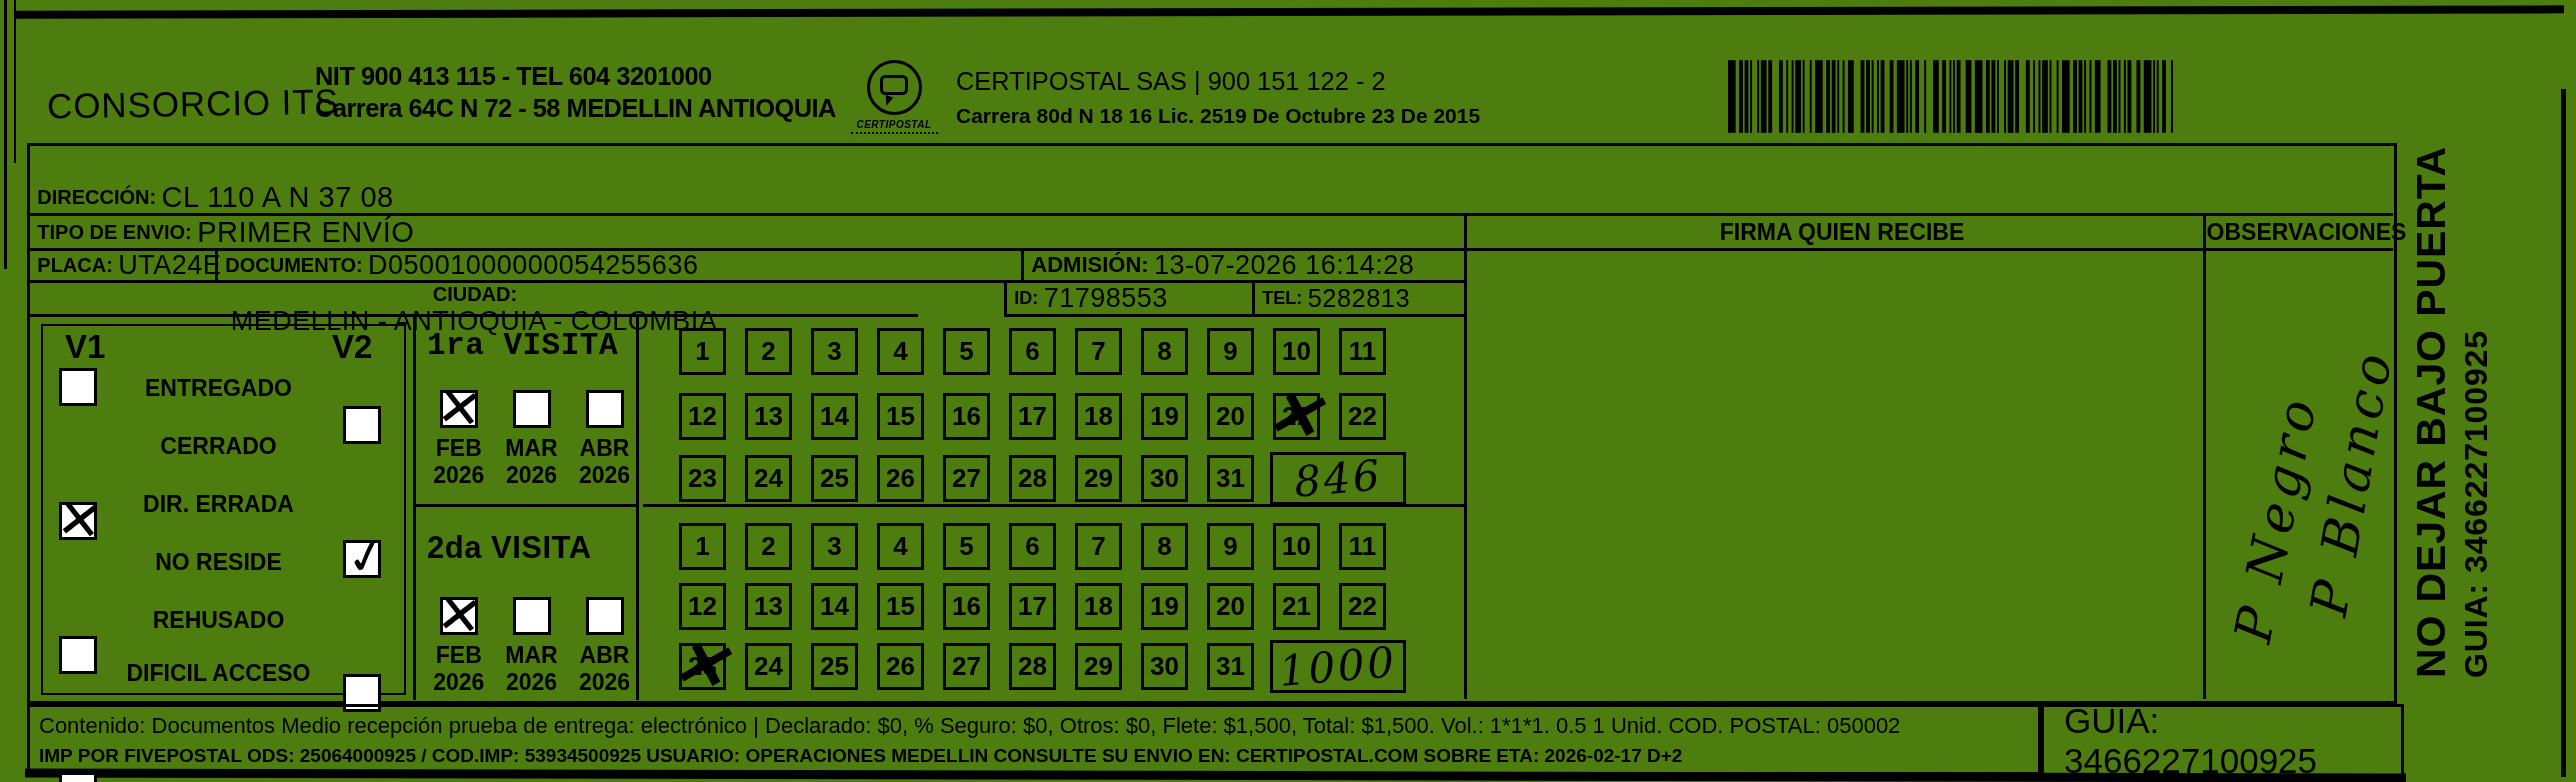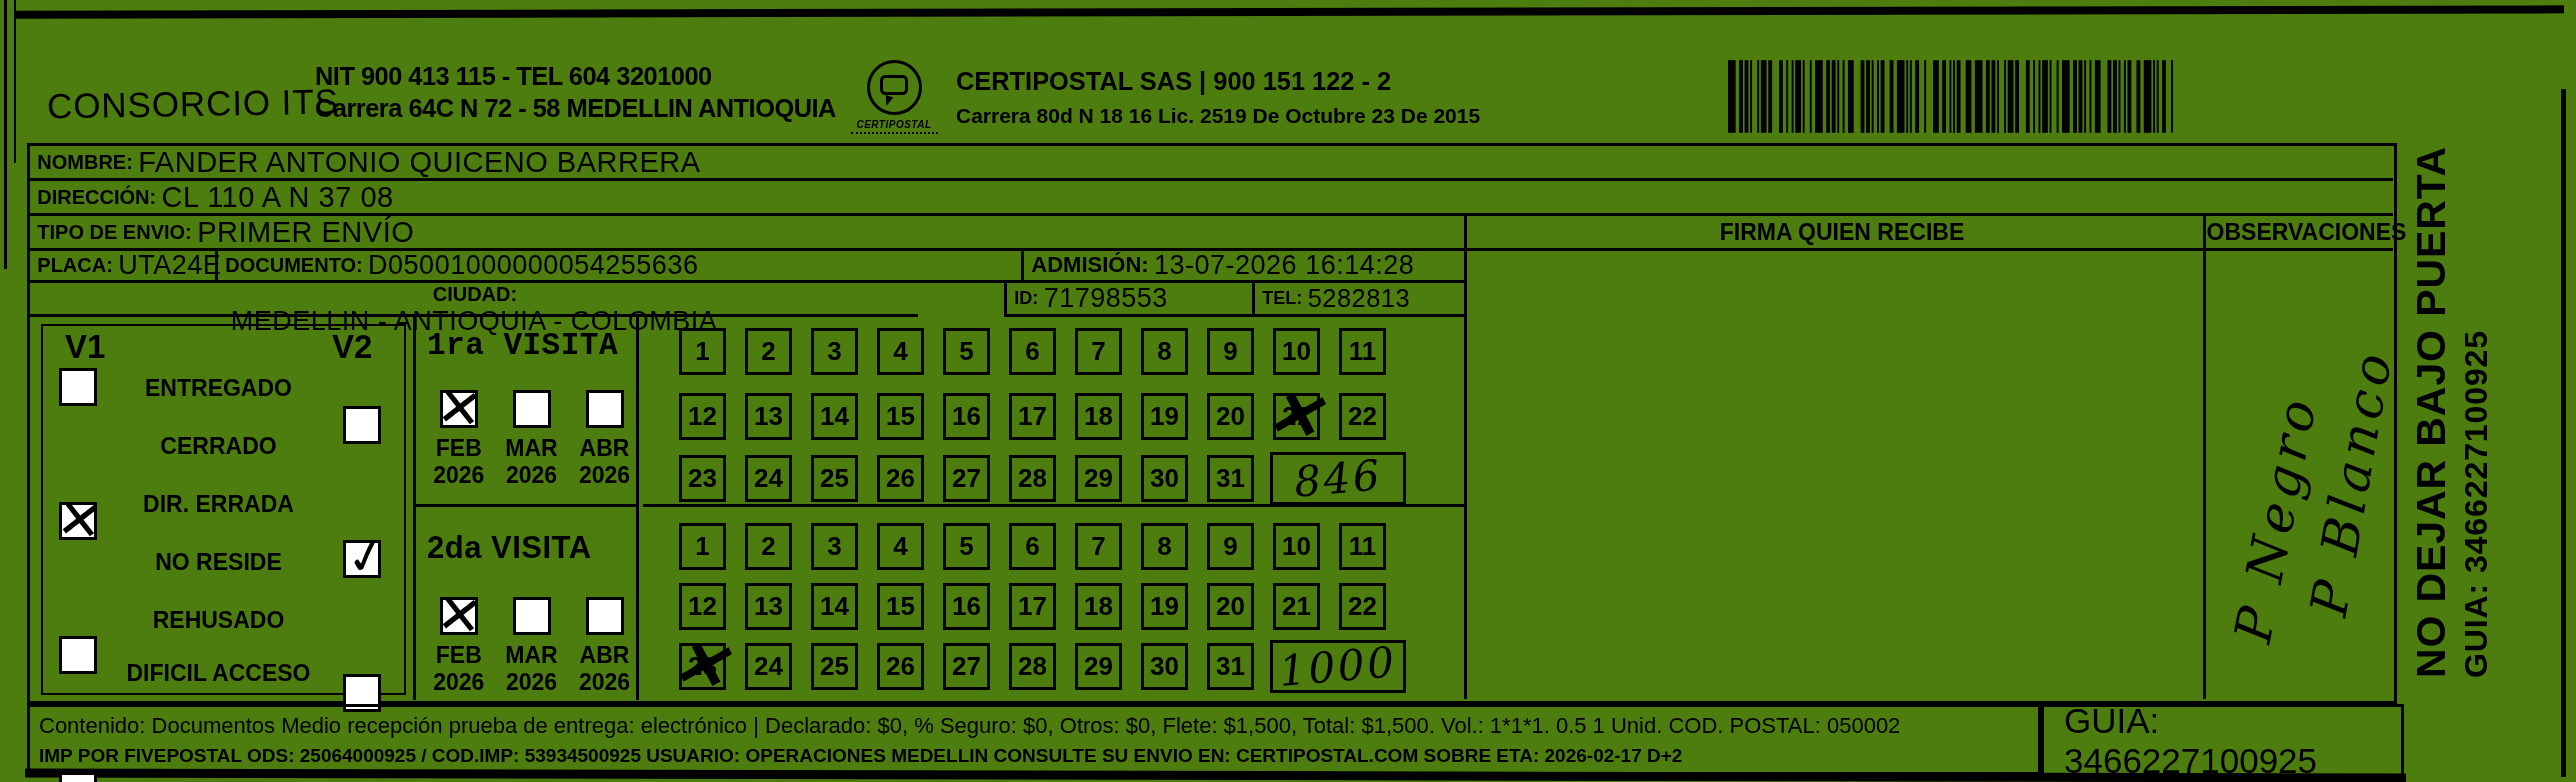--- a/index.html
+++ b/index.html
@@ -10,21 +10,21 @@
   .scan{background:#000;}
   
   .consorcio{font-size:35px;letter-spacing:0.9px;transform:rotate(-1deg);}
   .hdr-info{font-size:25.4px;font-weight:bold;line-height:32px;letter-spacing:-0.5px;}
   .logo-wrap{width:118px;text-align:center;}
   .logo-circle{width:49px;height:49px;border:3.6px solid #000;border-radius:50%;margin:0 auto;position:relative;}
   .logo-bubble{position:absolute;left:10px;top:11.8px;width:22px;height:14.5px;border:3.6px solid #000;border-radius:5.4px;}
   .logo-tail{position:absolute;left:14.5px;top:33px;width:0;height:0;border-left:4.5px solid transparent;border-right:4.5px solid transparent;border-top:10px solid #000;transform:rotate(18deg);}
   .logo-name{font-size:10px;font-weight:bold;letter-spacing:0.5px;margin-top:3.6px;font-style:italic;}
   .logo-dashes{width:87px;border-top:2.7px dotted #000;margin:2.7px auto 0;}
-  .cert1{font-size:25.4px;font-weight:bold;}
+  .cert1{font-size:25.4px;font-weight:normal;}
   .cert2{font-size:21px;font-weight:bold;}
   
   .tbl{left:27px;top:143px;width:2370px;height:561px;border:3.6px solid #000;box-sizing:border-box;}
   .cell{position:absolute;box-sizing:border-box;overflow:visible;white-space:nowrap;}
   .bb{border-bottom:3.6px solid #000;}
   .bl{border-left:3.6px solid #000;}
   .br{border-right:3.6px solid #000;}
   .lbl{font-weight:bold;font-size:20px;margin:0 5.4px 0 7.3px;vertical-align:middle;}
   .val{font-size:27px;vertical-align:middle;letter-spacing:0.5px;}
   .rowline{display:flex;align-items:center;}
@@ -151,24 +151,20 @@
       <rect x="450.1" y="0" width="4.2" height="80" fill="#000000"></rect>
       <rect x="458.1" y="0" width="8.4" height="80" fill="#000000"></rect>
       <rect x="468.40000000000003" y="0" width="2.1" height="80" fill="#000000"></rect>
       <rect x="472.40000000000003" y="0" width="2.1" height="80" fill="#000000"></rect>
       <rect x="478.3" y="0" width="4.2" height="80" fill="#000000"></rect>
       <rect x="488.2" y="0" width="2.1" height="80" fill="#000000"></rect>
     </svg>
 
   <div class="abs tbl">
 
-    <div class="cell bb rowline" style="left:0;top:0;width:2363px;height:35px;">
-      <span class="lbl">NOMBRE:</span>
-      <span class="val" style="font-size:29px;">FANDER ANTONIO QUICENO BARRERA</span>
-    </div>
 
     <div class="cell bb rowline" style="left:0;top:35px;width:2363px;height:35px;">
       <span class="lbl">DIRECCIÓN:</span>
       <span class="val" style="font-size:29px;">CL 110 A N 37 08</span>
     </div>
 
     <div class="cell bb rowline" style="left:0;top:70px;width:1434px;height:35px;">
       <span class="lbl">TIPO DE ENVIO:</span>
       <span class="val" style="font-size:29px;">PRIMER ENVÍO</span>
     </div>

